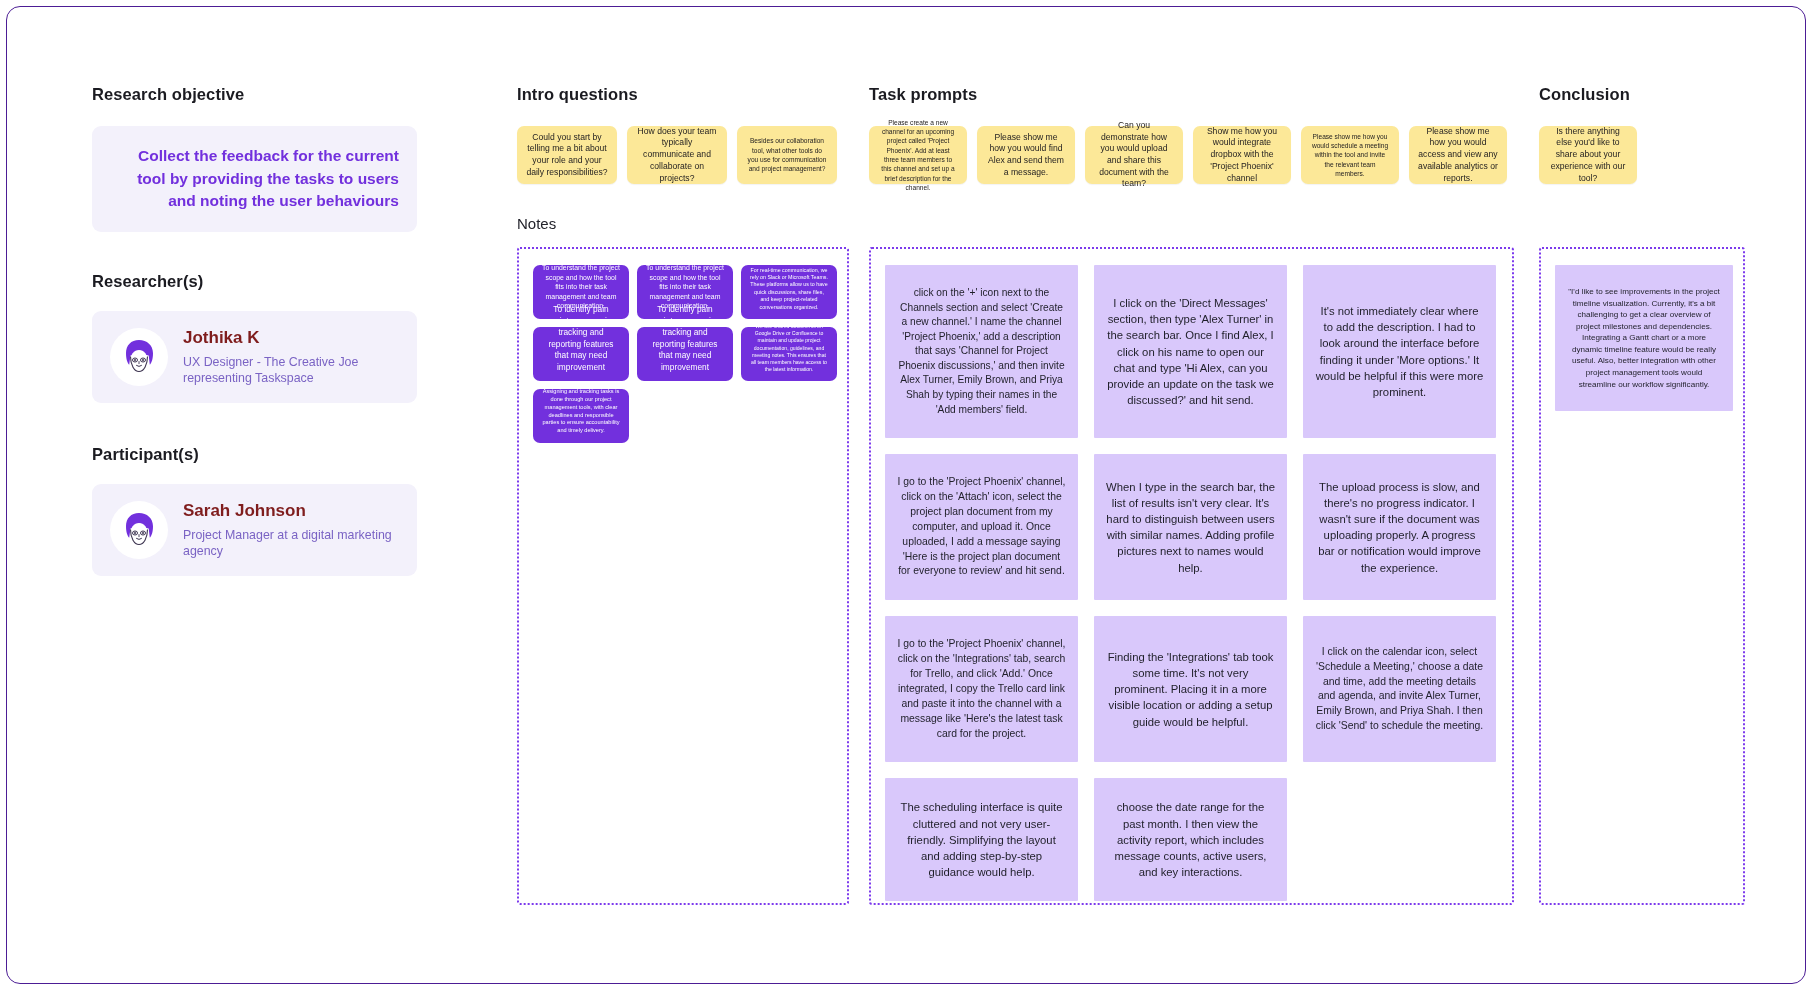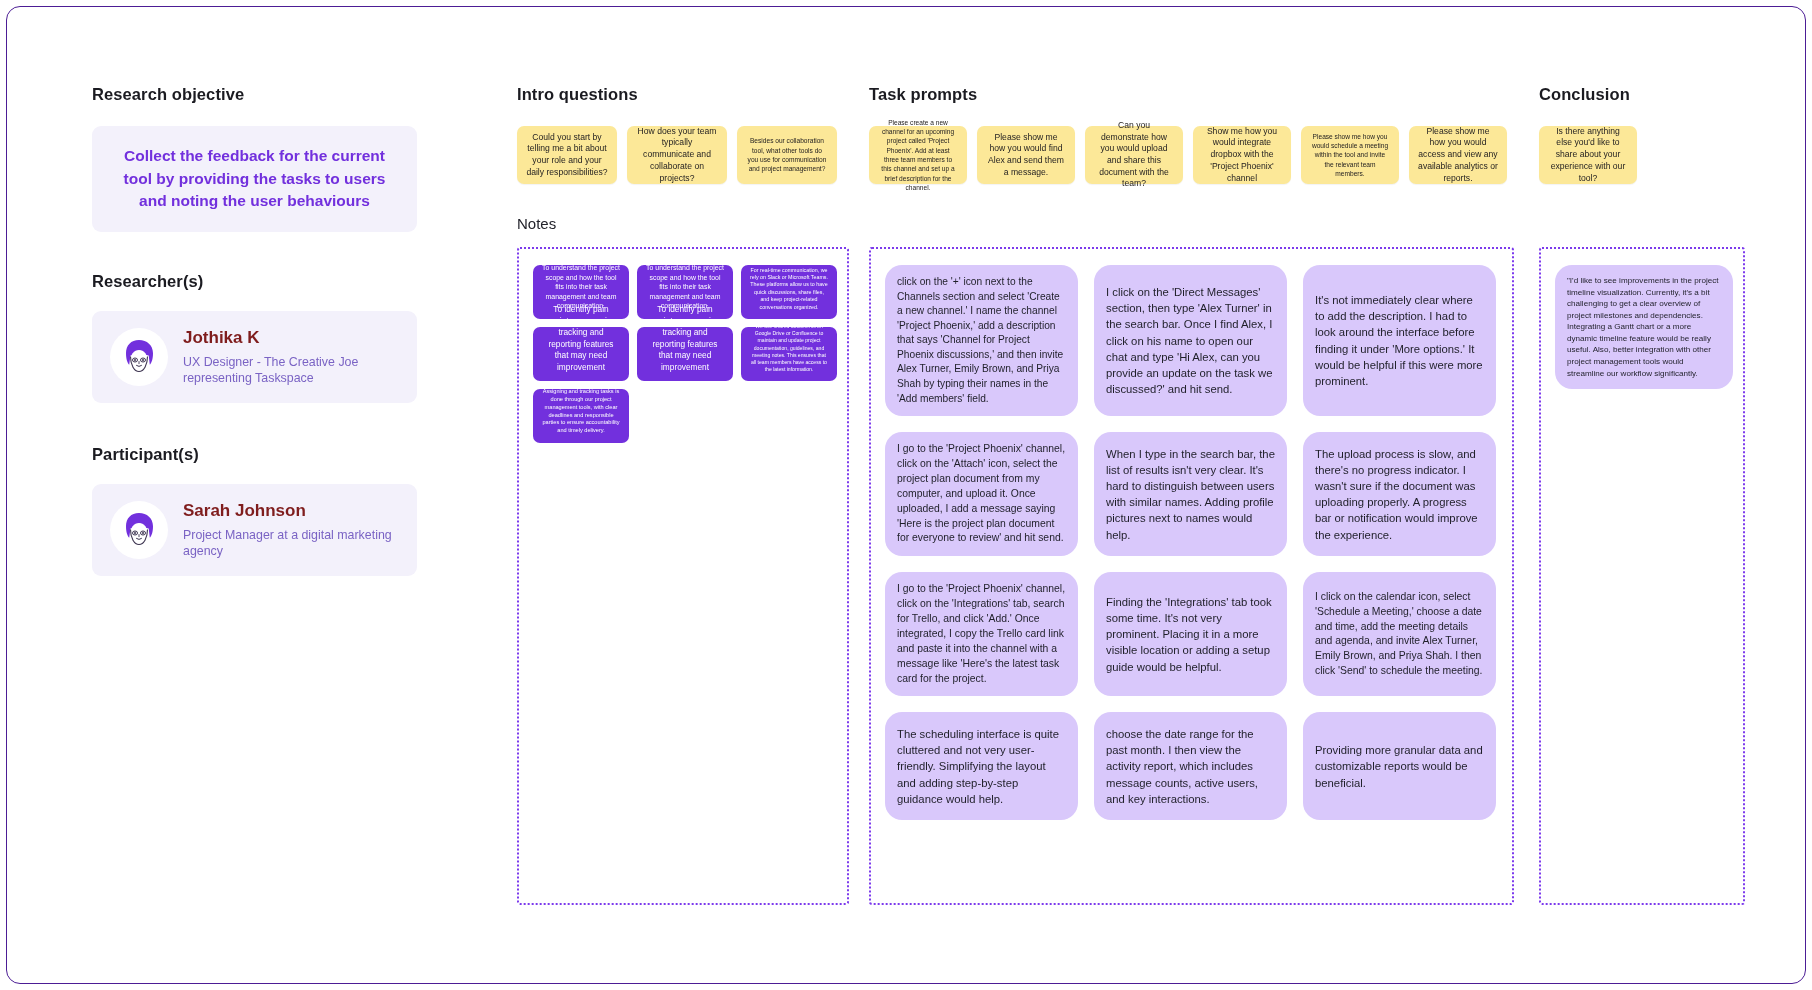--- a/index.html
+++ b/index.html
@@ -44,21 +44,21 @@
     display: flex;
     align-items: center;
     justify-content: center;
     padding: 10px 18px;
   }
   .objective-text {
     font-size: 15.5px;
     font-weight: bold;
     line-height: 1.45;
     color: #7230dd;
-    text-align: center;
+    text-align: right;
   }
 
   .section-label { margin-top: 40px; }
 
   .person-card {
     margin-top: 20px;
     width: 325px;
     height: 92px;
     background: #f3f1fb;
     border-radius: 9px;
@@ -107,26 +107,27 @@
     color: #ffffff;
     display: flex;
     align-items: flex-end;
     justify-content: center;
     text-align: center;
     padding: 8px 9px;
     line-height: 1.38;
   }
   .lilac-note {
     background: #d9c8fb;
-    border-radius: 17px;
+    border-radius: 1px;
     color: #1f1f29;
     display: flex;
     align-items: center;
     justify-content: center;
-    padding: 10px 12px;
+    text-align: center;
+    padding: 21px 12px;
     line-height: 1.43;
   }
 
   
   .intro-col  { position: absolute; left: 510px;  top: 78px; }
   .task-col   { position: absolute; left: 862px;  top: 78px; }
   .concl-col  { position: absolute; left: 1532px; top: 78px; }
 
   .note-row { display: flex; gap: 10px; margin-top: 22px; }
 
@@ -320,23 +321,20 @@
       </div>
       <div class="lilac-note">
         <span style="font-size:10.4px;">I click on the calendar icon, select 'Schedule a Meeting,' choose a date and time, add the meeting details and agenda, and invite Alex Turner, Emily Brown, and Priya Shah. I then click 'Send' to schedule the meeting.</span>
       </div>
       <div class="lilac-note">
         <span>The scheduling interface is quite cluttered and not very user-friendly. Simplifying the layout and adding step-by-step guidance would help.</span>
       </div>
       <div class="lilac-note">
         <span>choose the date range for the past month. I then view the activity report, which includes message counts, active users, and key interactions.</span>
       </div>
-      <div class="lilac-note">
-        <span>Providing more granular data and customizable reports would be beneficial.</span>
-      </div>
     </div>
   </div>
 
   <div class="dotted-zone zone-pad" id="zone-c">
     <div class="grid-c">
       <div class="lilac-note">
         <span>"I'd like to see improvements in the project timeline visualization. Currently, it's a bit challenging to get a clear overview of project milestones and dependencies. Integrating a Gantt chart or a more dynamic timeline feature would be really useful. Also, better integration with other project management tools would streamline our workflow significantly.</span>
       </div>
     </div>
   </div>

